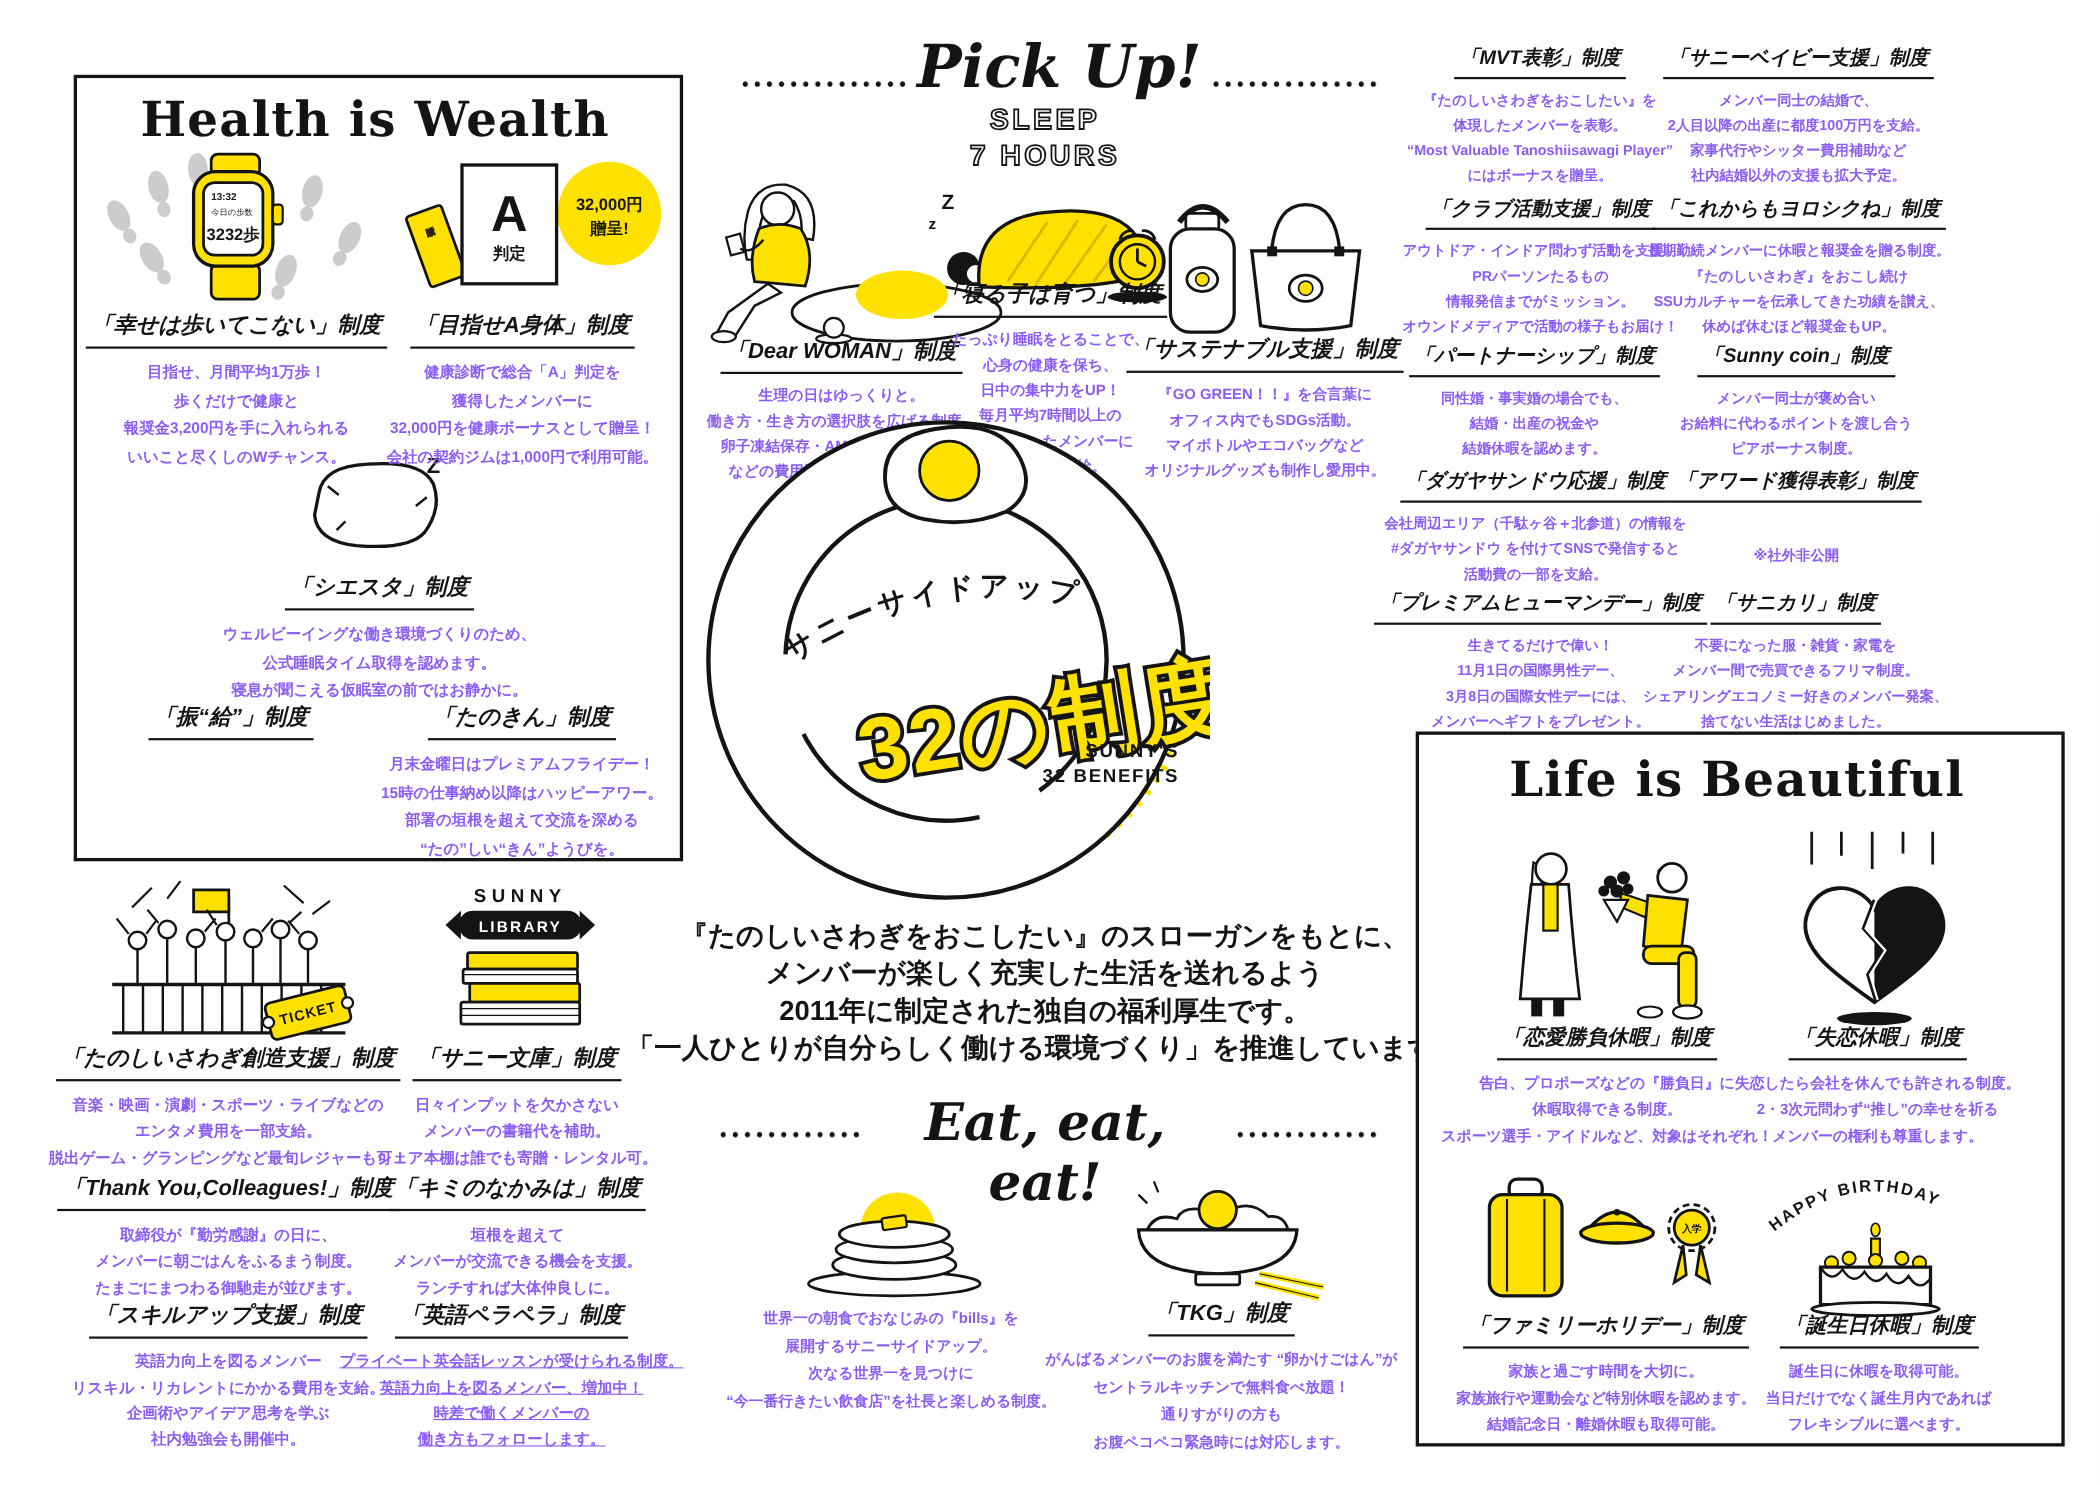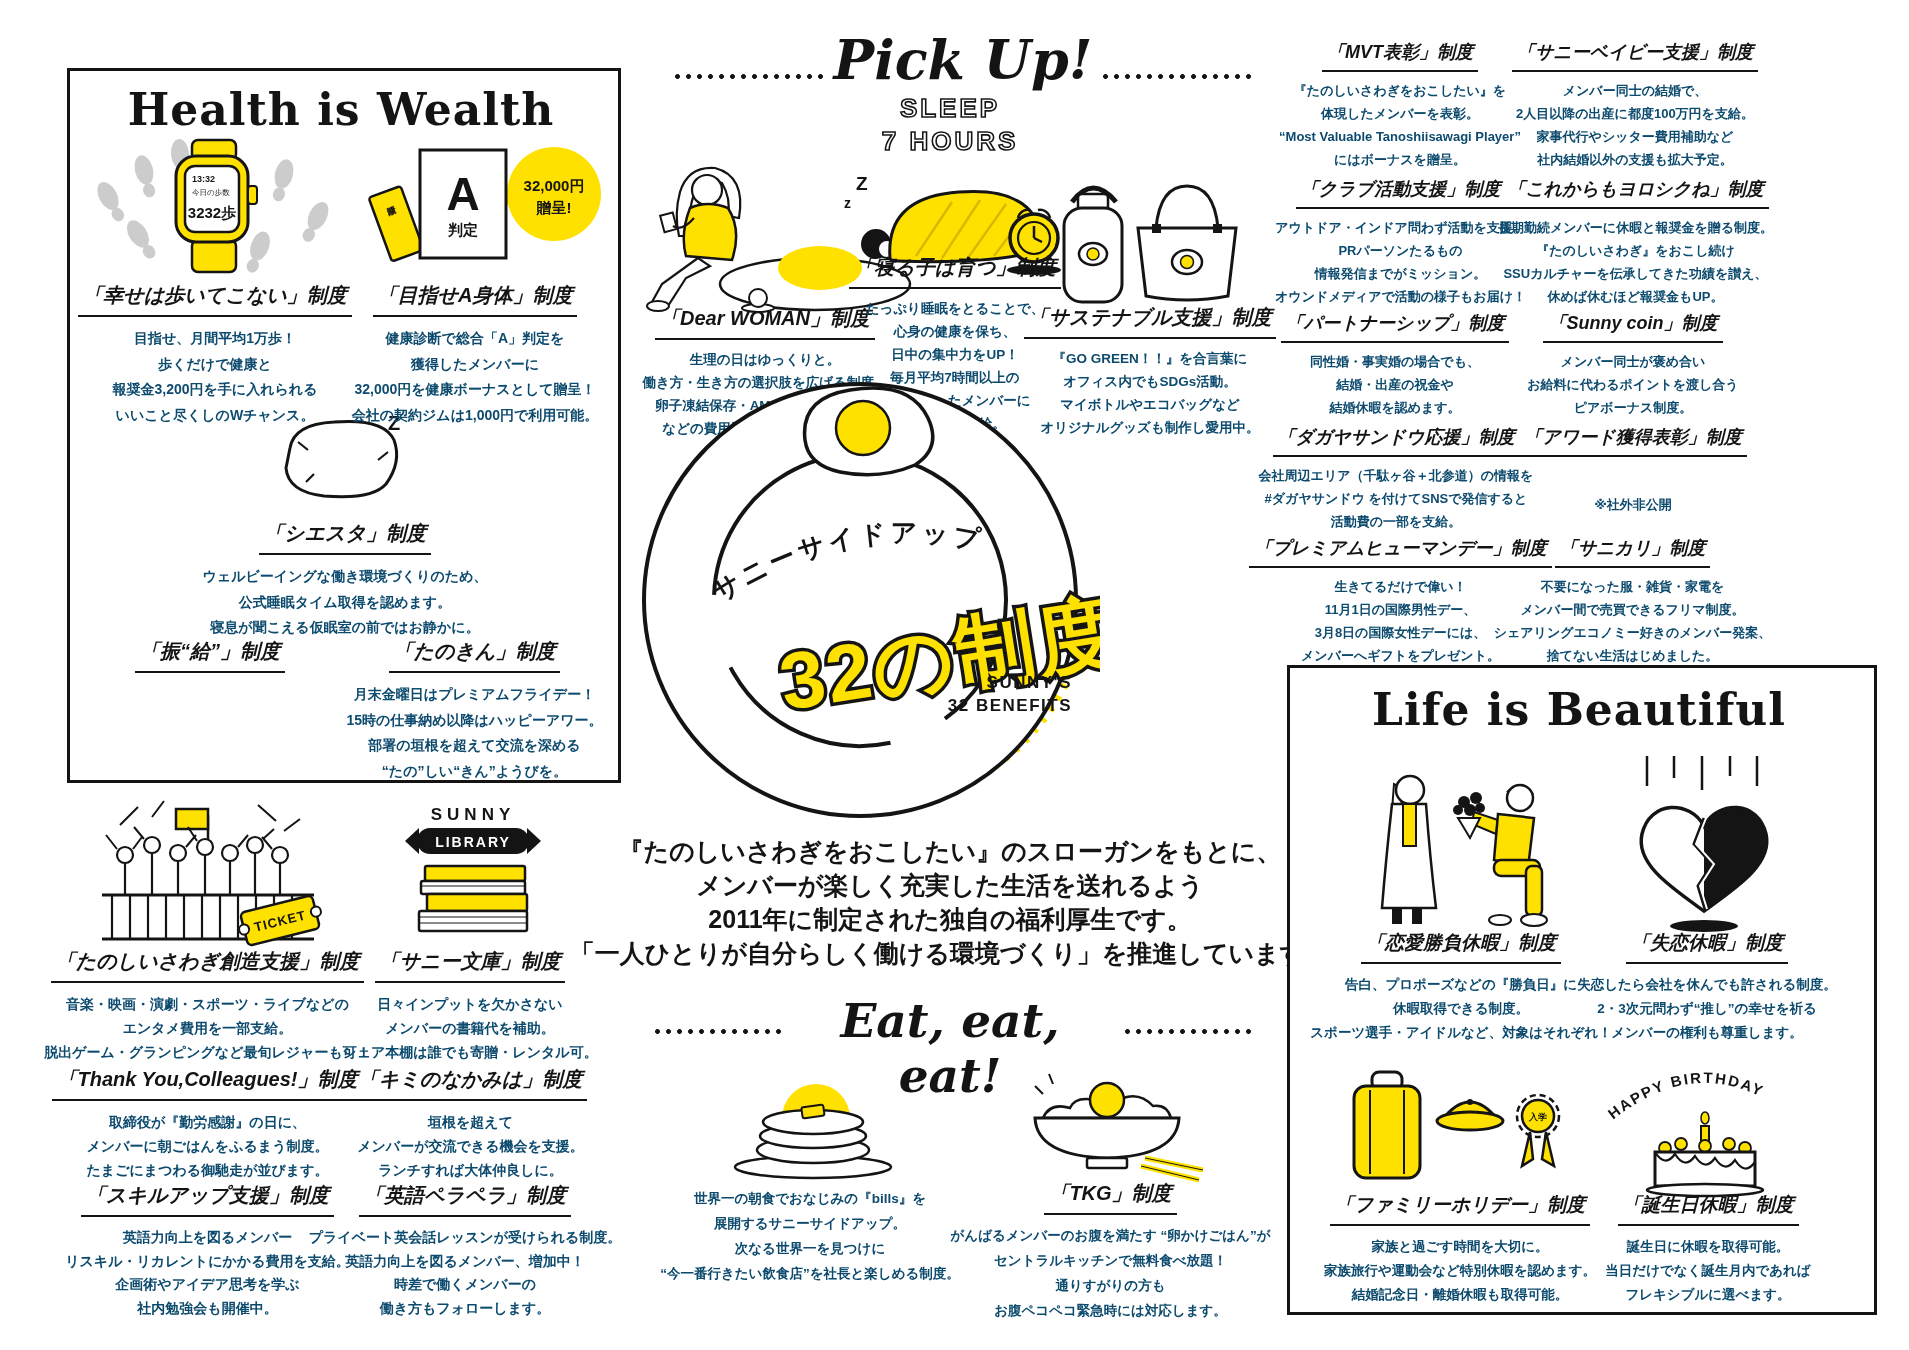--- a/index.html
+++ b/index.html
@@ -13,21 +13,21 @@
                font-weight:bold;font-size:44px;letter-spacing:1px;text-align:center;color:#141414;}
   .script-title{position:absolute;font-family:"DejaVu Serif","Liberation Serif",serif;
                 font-weight:bold;font-style:italic;text-align:center;color:#141414;}
   .dots{position:absolute;height:7px;background-image:radial-gradient(circle,#141414 2.1px,transparent 2.7px);
         background-size:11px 7px;background-repeat:repeat-x;background-position:0 50%;}
   
   .benefit{position:absolute;text-align:center;}
   .b-title{display:flex;justify-content:center;font-weight:700;font-size:20px;color:#141414;white-space:nowrap;}
   .b-title>span{border-bottom:2.5px solid #141414;padding:0 5px 6px;font-style:italic;}
   .b-lines{margin-top:9px;display:flex;flex-direction:column;align-items:center;
-           font-size:14px;line-height:25.5px;font-weight:600;color:#0c4a6e;}
+           font-size:14px;line-height:25.5px;font-weight:600;color:#8b5cf6;}
   .b-line{white-space:nowrap;}
   .sm .b-title{font-size:18px;}
   .sm .b-lines{font-size:13px;line-height:23px;margin-top:7px;}
   .ctr .b-lines{font-size:13.5px;line-height:23px;margin-top:8px;}
   .award-gap .b-lines{margin-top:36px;}
   .life .b-title{font-size:19px;}
   .life .b-lines{font-size:13.5px;line-height:24px;}
   
   .outline-text{position:absolute;text-align:center;font-weight:800;font-size:26px;line-height:33px;
                 letter-spacing:3px;color:#ffffff;-webkit-text-stroke:1.6px #141414;}
@@ -255,21 +255,21 @@
         <div class="b-line">英語力向上を図るメンバー</div>
         <div class="b-line">リスキル・リカレントにかかる費用を支給。</div>
         <div class="b-line">企画術やアイデア思考を学ぶ</div>
         <div class="b-line">社内勉強会も開催中。</div>
       </div>
   </div>
   <div class="benefit" style="left:300px;top:1182px;width:330px;">
     <div class="b-title">
         <span>「英語ペラペラ」制度</span>
       </div>
-    <div class="b-lines" style="line-height:23.5px;">
+    <div class="b-lines" style="line-height:23.5px;text-decoration:underline;">
         <div class="b-line">プライベート英会話レッスンが受けられる制度。</div>
         <div class="b-line">英語力向上を図るメンバー、増加中！</div>
         <div class="b-line">時差で働くメンバーの</div>
         <div class="b-line">働き方もフォローします。</div>
       </div>
   </div>
 
   <div class="dots" style="left:672px;top:73px;width:152px;"></div>
   <div class="script-title" style="left:828px;top:28px;width:270px;font-size:54px;">Pick Up!</div>
   <div class="dots" style="left:1100px;top:73px;width:152px;"></div>

